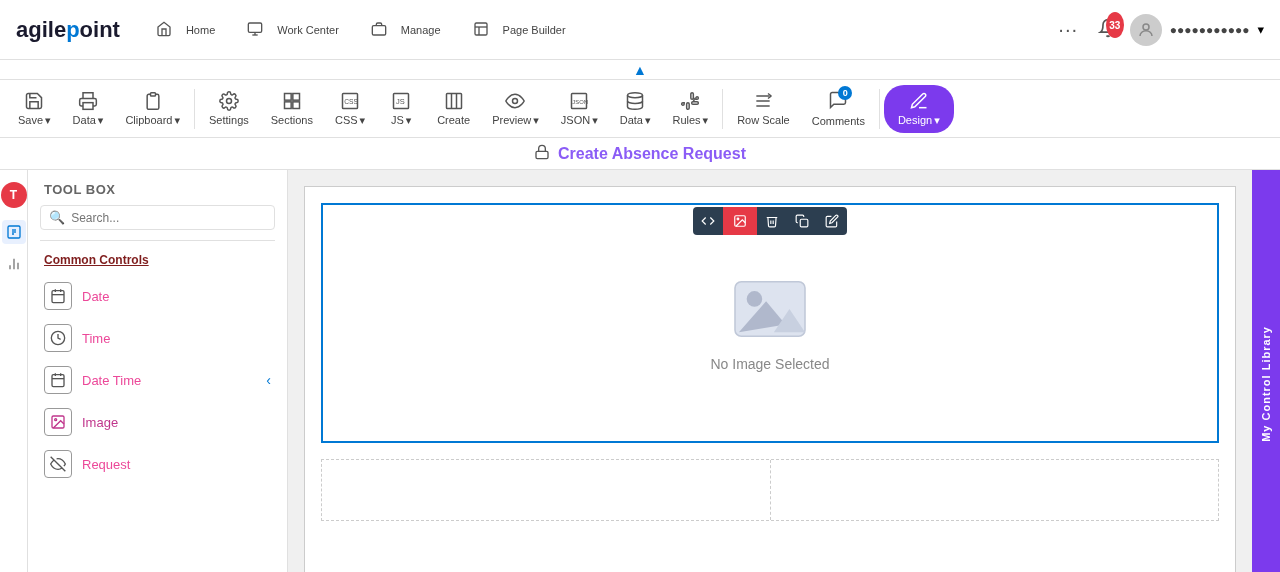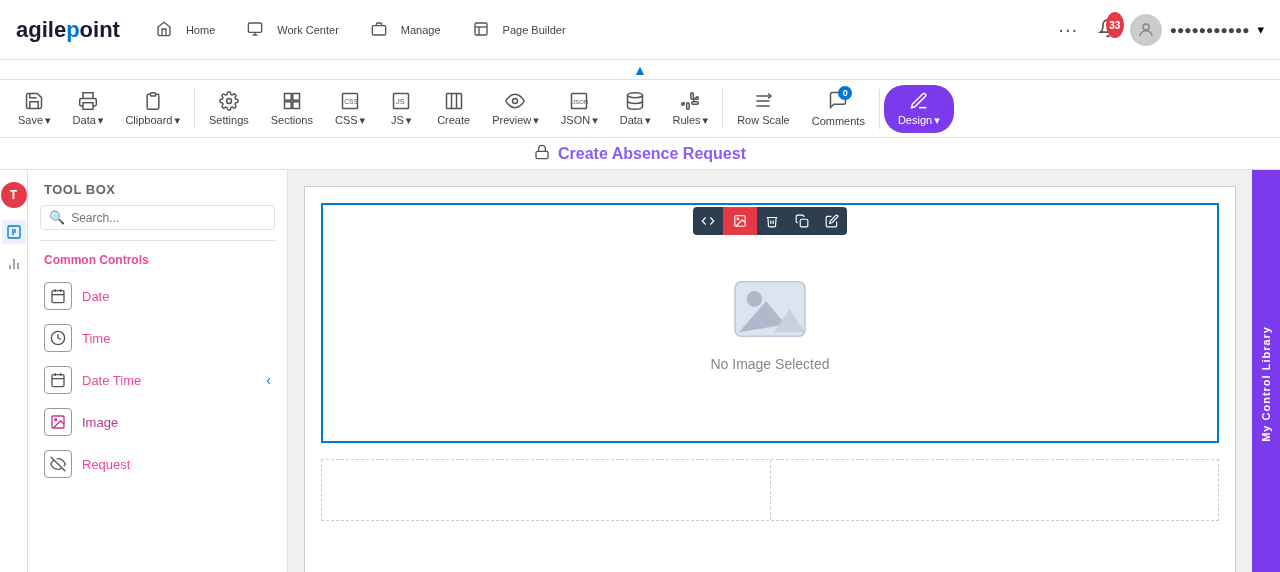--- a/index.html
+++ b/index.html
@@ -91,21 +91,21 @@
     .toolbox-search {
       margin: 0 12px 10px; display: flex; align-items: center;
       border: 1px solid #e0e0e0; border-radius: 4px; padding: 4px 8px; gap: 6px;
     }
     .toolbox-search input {
       border: none; outline: none; font-size: 12px; color: #666; width: 100%;
       background: transparent;
     }
     .search-icon { color: #aaa; font-size: 13px; }
     .toolbox-divider { height: 1px; background: #e0e0e0; margin: 0 12px 8px; }
-    .toolbox-section-title { font-size: 12px; font-weight: 600; color: #ec4899; padding: 4px 16px 8px; }
+    .toolbox-section-title { font-size: 12px; font-weight: 600; color: #7f1d1d; padding: 4px 16px 8px; text-decoration: underline; }
     .toolbox-item {
       display: flex; align-items: center; gap: 10px; padding: 7px 16px;
       cursor: pointer; position: relative;
     }
     .toolbox-item-icon {
       width: 28px; height: 28px; border: 1.5px solid #999; border-radius: 4px;
       display: flex; align-items: center; justify-content: center; color: #555; font-size: 14px;
     }
     .toolbox-item-label { font-size: 13px; color: #ec4899; }
     .toolbox-chevron { margin-left: auto; color: #0078d4; font-size: 14px; }

